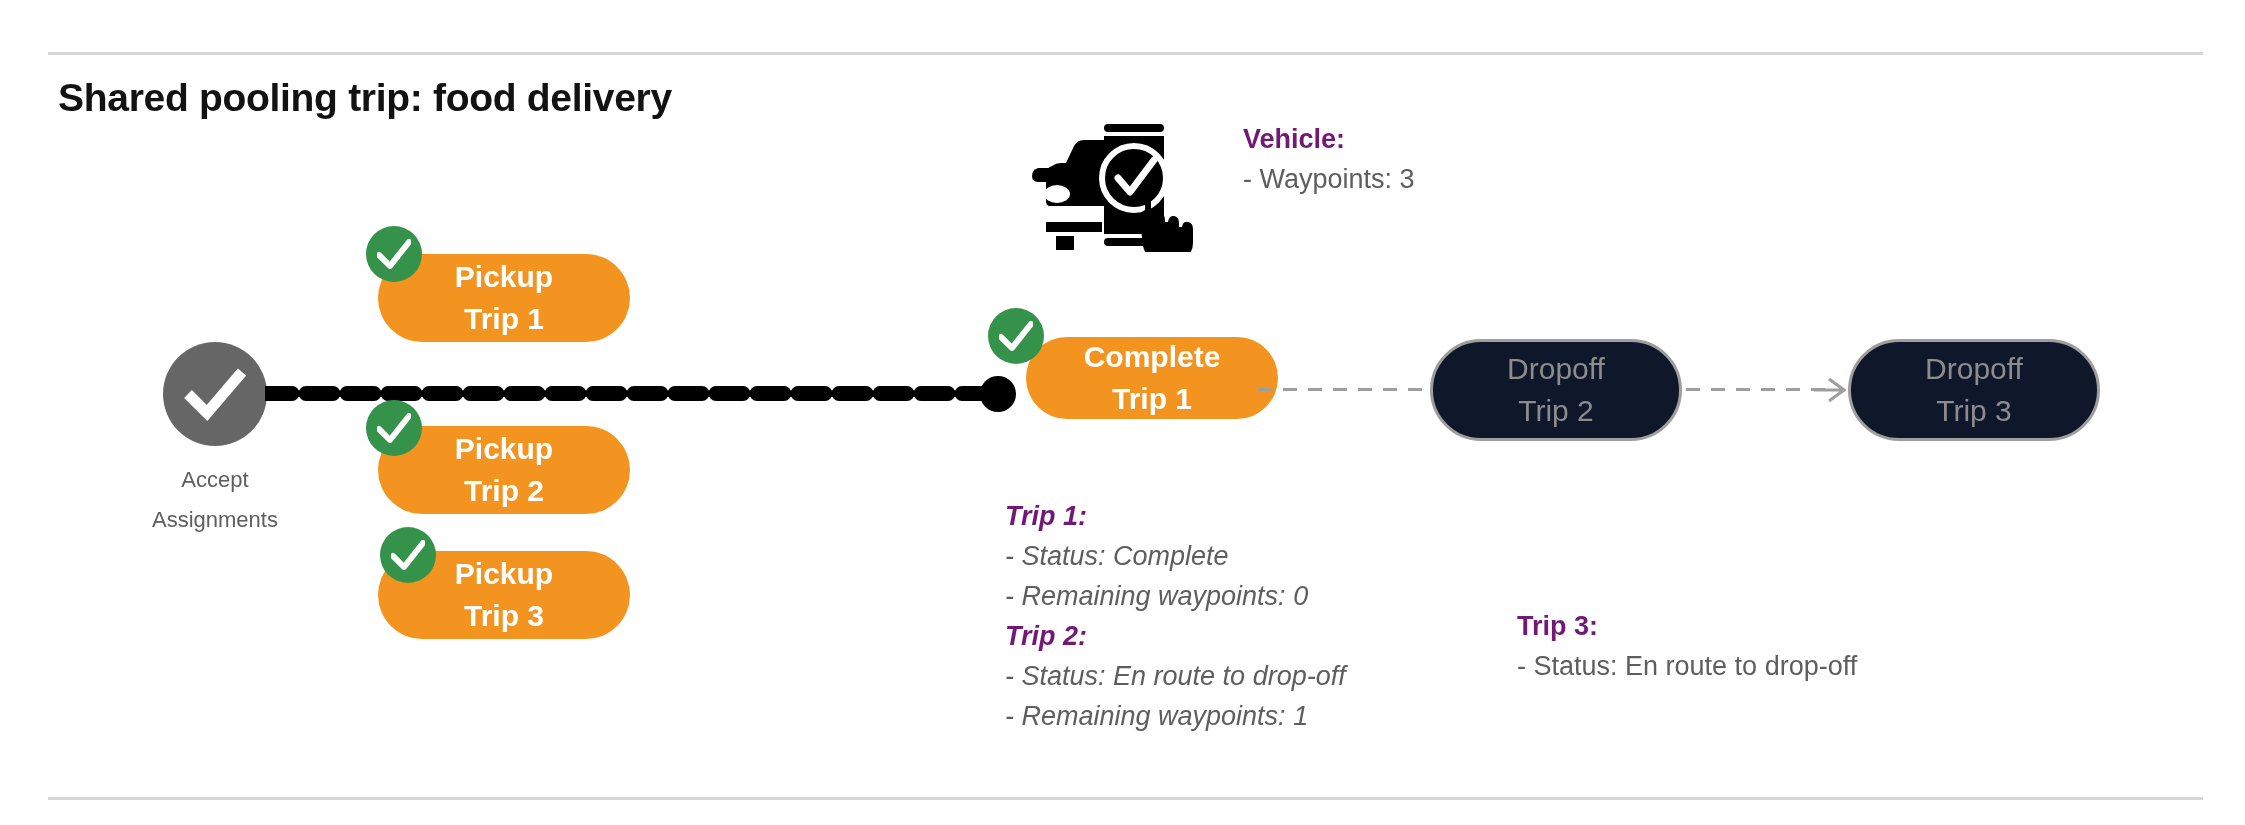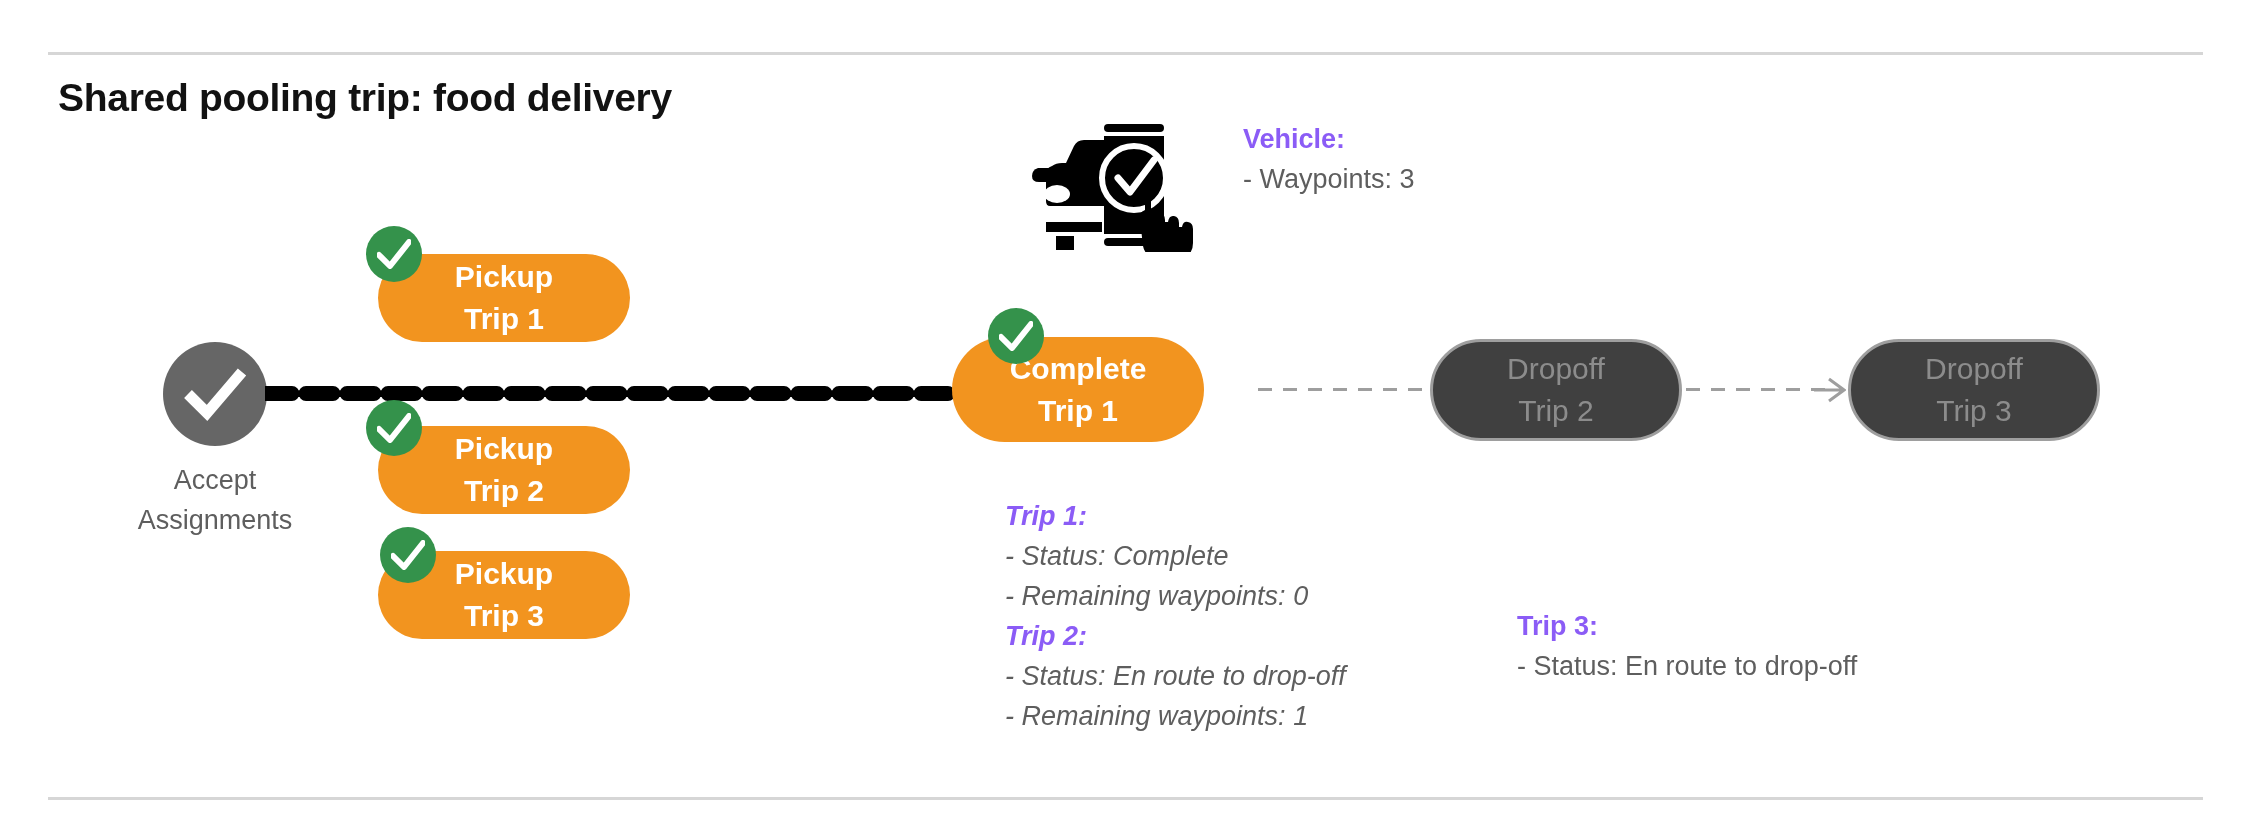--- a/index.html
+++ b/index.html
@@ -64,21 +64,21 @@
     top: 22px;
     width: 64px;
     height: 60px;
   }
   #accept-label {
     position: absolute;
     left: -52px;
     top: 118px;
     width: 208px;
     text-align: center;
-    font-size: 27px;
+    font-size: 22px;
     line-height: 40px;
     color: #5e5e5e;
   }
 
   
   #trunk-base {
     position: absolute;
     left: 265px;
     top: 378px;
     width: 735px;
@@ -117,21 +117,21 @@
     justify-content: center;
     text-align: center;
     box-sizing: border-box;
   }
   .pill .l1, .pill .l2 { display: block; text-align: right; }
 
   #pill-pickup-1 { left: 378px; top: 240px; width: 252px; height: 88px; }
   #pill-pickup-2 { left: 378px; top: 412px; width: 252px; height: 88px; }
   #pill-pickup-3 { left: 378px; top: 537px; width: 252px; height: 88px; }
   #pill-complete-1 {
-    left: 952px; top: 323px; width: 252px; height: 105px;
+    left: 1026px; top: 323px; width: 252px; height: 82px;
   }
 
   
   .badge {
     position: absolute;
     width: 56px;
     height: 56px;
     border-radius: 50%;
     background: #34924B;
     z-index: 5;
@@ -141,21 +141,21 @@
   #badge-pickup-1   { left: 366px;  top: 212px; }
   #badge-pickup-2   { left: 366px;  top: 386px; }
   #badge-pickup-3   { left: 380px;  top: 513px; }
   #badge-complete-1 { left: 988px;  top: 294px; }
 
   
   .pill-outline {
     position: absolute;
     border: 3px solid #9e9e9e;
     border-radius: 60px;
-    background: #404040;
+    background: #0f172a;
     color: #8c8c8c;
     font-size: 30px;
     line-height: 42px;
     display: flex;
     flex-direction: column;
     align-items: center;
     justify-content: center;
     text-align: center;
     box-sizing: border-box;
   }
@@ -191,21 +191,21 @@
   }
 
   
   .callout {
     position: absolute;
     color: #5e5e5e;
     font-size: 27px;
     line-height: 40px;
     white-space: nowrap;
   }
-  .callout .hd { font-weight: bold; color: #8b5cf6; }
+  .callout .hd { font-weight: bold; color: #701a75; }
   .callout .ln { display: block; }
 
   #callout-vehicle { left: 1243px; top: 105px; }
   #callout-trip-12 { left: 1005px; top: 482px; font-style: italic; }
   #callout-trip-3  { left: 1517px; top: 592px; }
 </style>
 </head>
 <body>
 
 <div id="slide">

